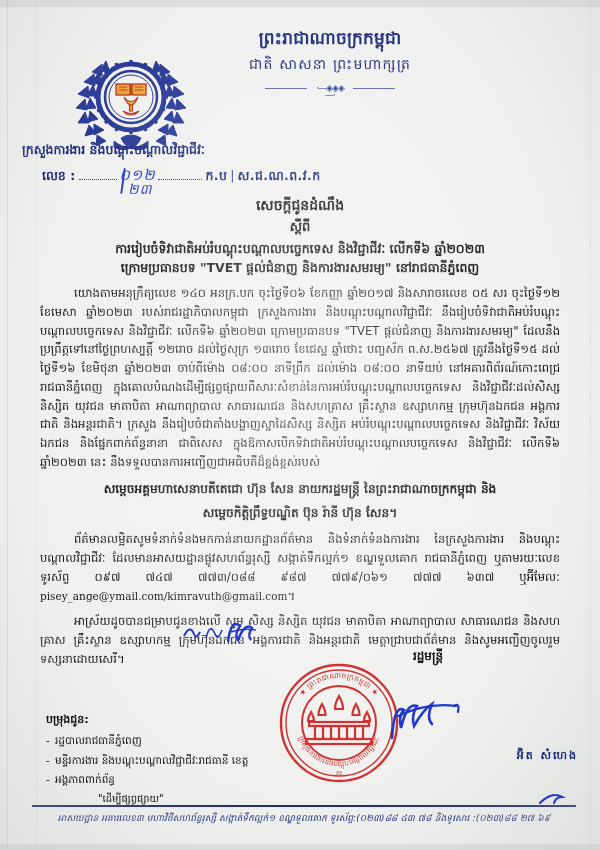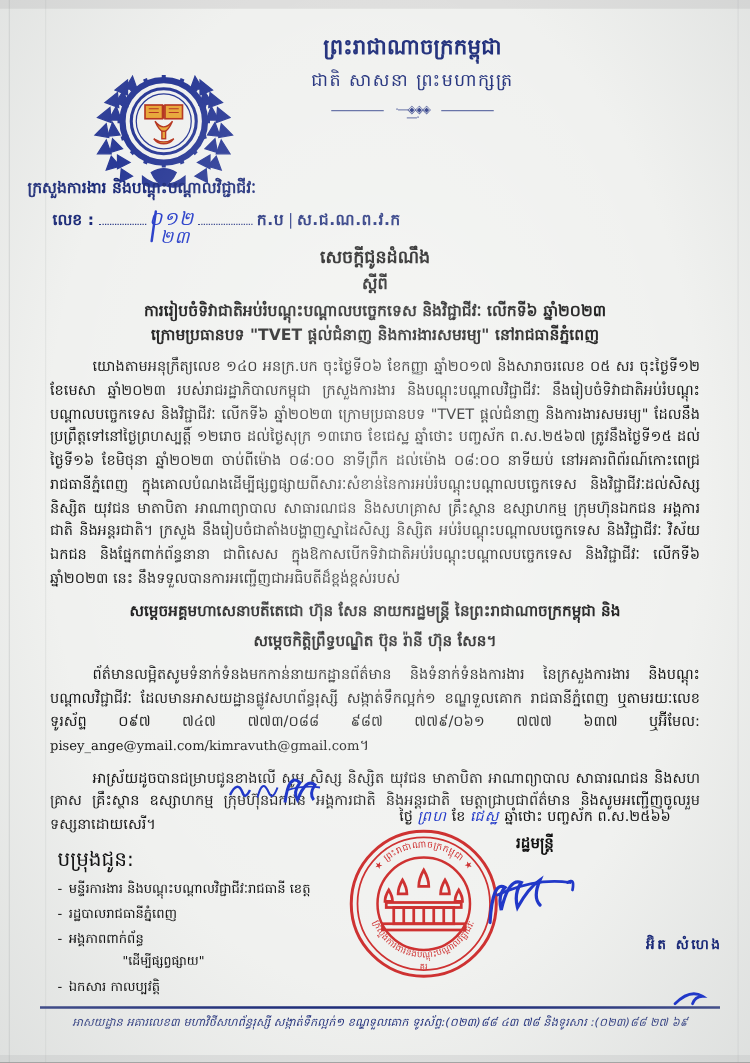--- a/index.html
+++ b/index.html
@@ -287,23 +287,24 @@
     position: absolute;
     left: 46px;
     top: 676px;
     width: 250px;
     color: #111;
     font-size: 10.5px;
     line-height: 1.45;
     z-index: 2;
   }
   .cc-title {
-    font-weight: normal;
-    font-size: 16px;
+    font-weight: bold;
+    font-size: 11px;
     margin-bottom: 5px;
+    margin-top: 36px;
   }
   .cc-item {
     margin-bottom: 4.5px;
     padding-left: 9px;
     position: relative;
     white-space: nowrap;
   }
   .cc-item::before {
     content: "-";
     position: absolute;
@@ -489,27 +490,20 @@
   <div class="hand-mark-top">
     <svg viewBox="0 0 90 34" width="90" height="34">
       <path d="M4 22 q6 -12 10 -2 q2 6 6 -2" fill="none" stroke="#2138c8" stroke-width="2"></path>
       <path d="M26 24 q4 -16 9 -4 q3 7 7 -4" fill="none" stroke="#2138c8" stroke-width="1.6"></path>
       <path d="M48 28 q3 -24 12 -16 q-6 8 -2 14 q7 -18 14 -12 q-5 7 -1 12" fill="none" stroke="#2138c8" stroke-width="2.4"></path>
       <path d="M50 18 q14 -4 26 -2" fill="none" stroke="#2138c8" stroke-width="1.5"></path>
     </svg>
   </div>
 
   <div class="date-block">
-    <div class="date-line-1">
-      <span>ថ្ងៃ</span>
-      <span class="hw">ព្រហ</span>
-      <span>ខែ</span>
-      <span class="hw">ជេស្ឋ</span>
-      <span>ឆ្នាំថោះ បញ្ចស័ក ព.ស.២៥៦៦</span>
-    </div>
     <div class="minister-label">រដ្ឋមន្ត្រី</div>
   </div>
 
   <div class="minister-name">អ៊ិត សំហេង</div>
 
   <div class="stamp">
     <svg viewBox="0 0 122 122" width="122" height="122">
       <defs>
         <path id="arcTop" d="M 16 61 A 45 45 0 0 1 106 61" fill="none"></path>
         <path id="arcBot" d="M 18 61 A 43 43 0 0 0 104 61" fill="none"></path>
@@ -546,25 +540,24 @@
   <div class="signature-mark">
     <svg viewBox="0 0 80 60" width="80" height="60">
       <path d="M4 48 q2 -34 12 -28 q-6 6 -3 18 q6 -26 16 -22 q-6 9 -3 20 q9 -16 18 -22 q-6 14 0 20" fill="none" stroke="#2138c8" stroke-width="2.6" stroke-linecap="round"></path>
       <path d="M10 26 q30 -14 58 -10" fill="none" stroke="#2138c8" stroke-width="2.2" stroke-linecap="round"></path>
       <path d="M66 16 q6 -4 4 6" fill="none" stroke="#2138c8" stroke-width="2.2" stroke-linecap="round"></path>
     </svg>
   </div>
 
   <div class="cc-block">
     <div class="cc-title">បម្រុងជូន:</div>
+    <div class="cc-item">រដ្ឋបាលរាជធានីភ្នំពេញ</div>
     <div class="cc-item">មន្ទីរការងារ និងបណ្តុះបណ្តាលវិជ្ជាជីវៈរាជធានី ខេត្ត</div>
-    <div class="cc-item">រដ្ឋបាលរាជធានីភ្នំពេញ</div>
     <div class="cc-item">អង្គភាពពាក់ព័ន្ធ</div>
     <div class="cc-sub">"ដើម្បីផ្សព្វផ្សាយ"</div>
-    <div class="cc-item">ឯកសារ កាលប្បវត្តិ</div>
   </div>
 
   <div class="footer-mark">
     <svg viewBox="0 0 36 20" width="36" height="20">
       <path d="M4 14 q12 -12 22 -6 q-6 0 -8 6" fill="none" stroke="#2138c8" stroke-width="2.2" stroke-linecap="round"></path>
     </svg>
   </div>
   <div class="footer-rule"></div>
   <div class="footer-text">អាសយដ្ឋាន អគារលេខ៣ មហាវិថីសហព័ន្ធរុស្សី សង្កាត់ទឹកល្អក់១ ខណ្ឌទួលគោក ទូរស័ព្ទ:(០២៣)៨៨ ៤៣ ៧៨ និងទូរសារ :(០២៣)៨៨ ២៧ ៦៩</div>
 

